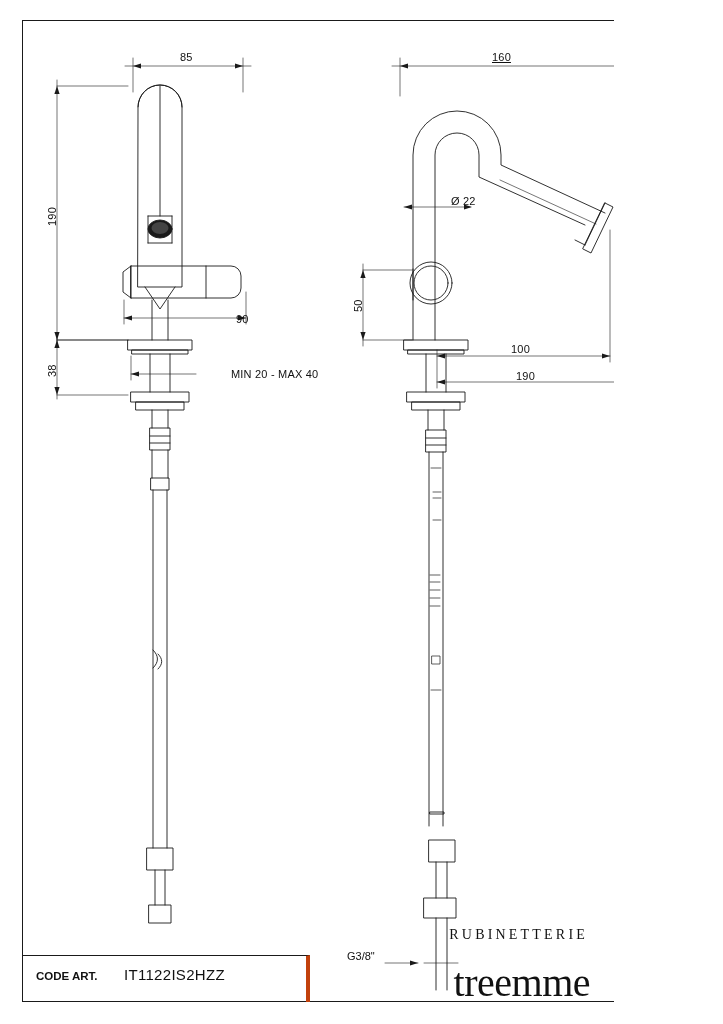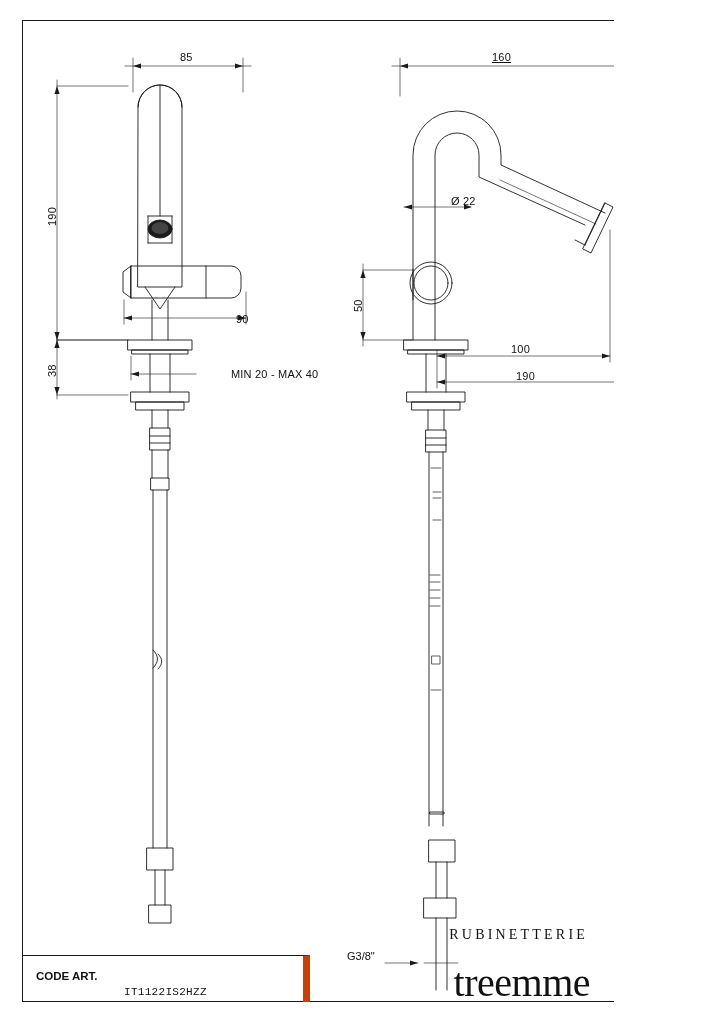--- a/index.html
+++ b/index.html
@@ -44,39 +44,38 @@
     transform: rotate(-90deg);
     transform-origin: left top;
   }
   .titleblock {
     position: absolute;
     left: 22px;
     top: 955px;
     width: 288px;
     height: 47px;
     border-top: 1px solid #1a1a1a;
-    border-right: 7px solid #c2410c;
+    border-right: 4px solid #c2410c;
     box-sizing: border-box;
   }
   .tb-label {
     position: absolute;
     left: 14px;
     top: 14px;
     font-size: 11.5px;
     font-weight: bold;
     color: #111;
   }
   .tb-value {
     position: absolute;
     left: 102px;
-    top: 30px;
-    font-size: 11px;
+    top: 10px;
+    font-size: 15px;
     color: #111;
     letter-spacing: 0.3px;
-    font-family: Liberation Mono, monospace;
   }
   .brand {
     position: absolute;
     right: 24px;
     bottom: 22px;
     text-align: right;
     line-height: 1;
   }
   .brand-sub {
     font-family: "Liberation Serif", serif;

